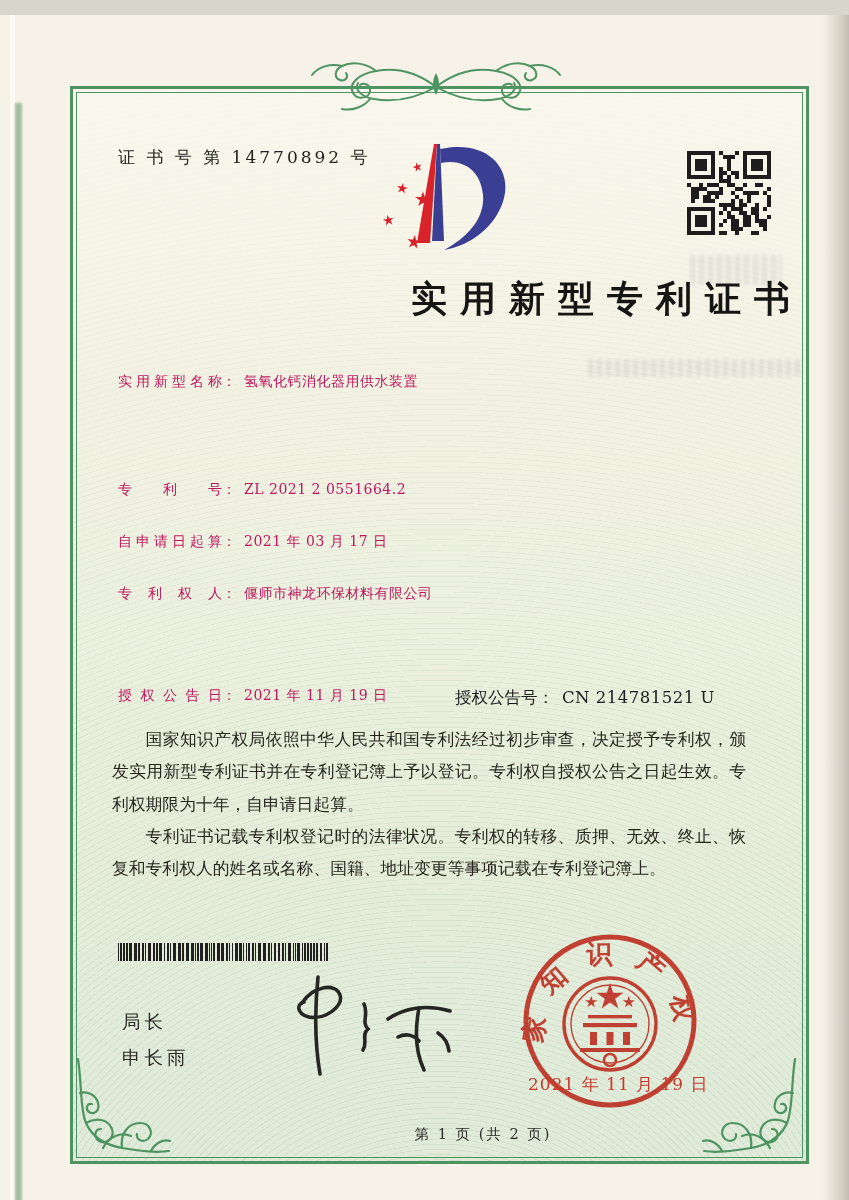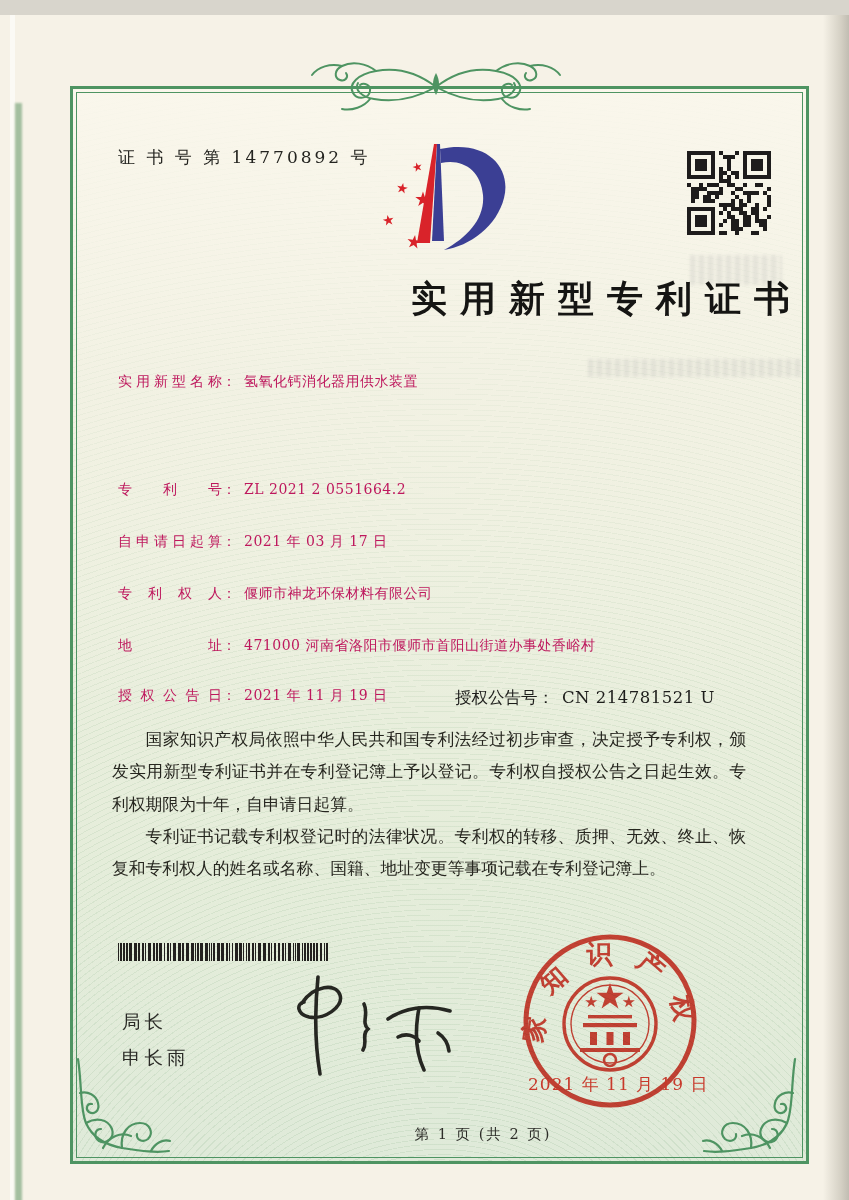--- a/index.html
+++ b/index.html
@@ -586,23 +586,20 @@
     <span class="f-label">实用新型名称</span><span class="f-colon">：</span><span class="f-value">氢氧化钙消化器用供水装置</span>
   </div>
   <div class="field-row row3">
     <span class="f-label">专利号</span><span class="f-colon">：</span><span class="f-value">ZL 2021 2 0551664.2</span>
   </div>
   <div class="field-row row4">
     <span class="f-label">自申请日起算</span><span class="f-colon">：</span><span class="f-value">2021 年 03 月 17 日</span>
   </div>
   <div class="field-row row5">
     <span class="f-label">专利权人</span><span class="f-colon">：</span><span class="f-value">偃师市神龙环保材料有限公司</span>
-  </div>
-  <div class="field-row row6">
-    <span class="f-label">地址</span><span class="f-colon">：</span><span class="f-value">471000 河南省洛阳市偃师市首阳山街道办事处香峪村</span>
   </div>
   <div class="field-row row7">
     <span class="f-label">授权公告日</span><span class="f-colon">：</span><span class="f-value">2021 年 11 月 19 日</span>
   </div>
   <div class="grant-no">
     <span>授权公告号</span><span class="f-colon">：</span><span class="f-value">CN 214781521 U</span>
   </div>
 
   <div class="body-text">
     <p>国家知识产权局依照中华人民共和国专利法经过初步审查，决定授予专利权，颁发实用新型专利证书并在专利登记簿上予以登记。专利权自授权公告之日起生效。专利权期限为十年，自申请日起算。</p>

